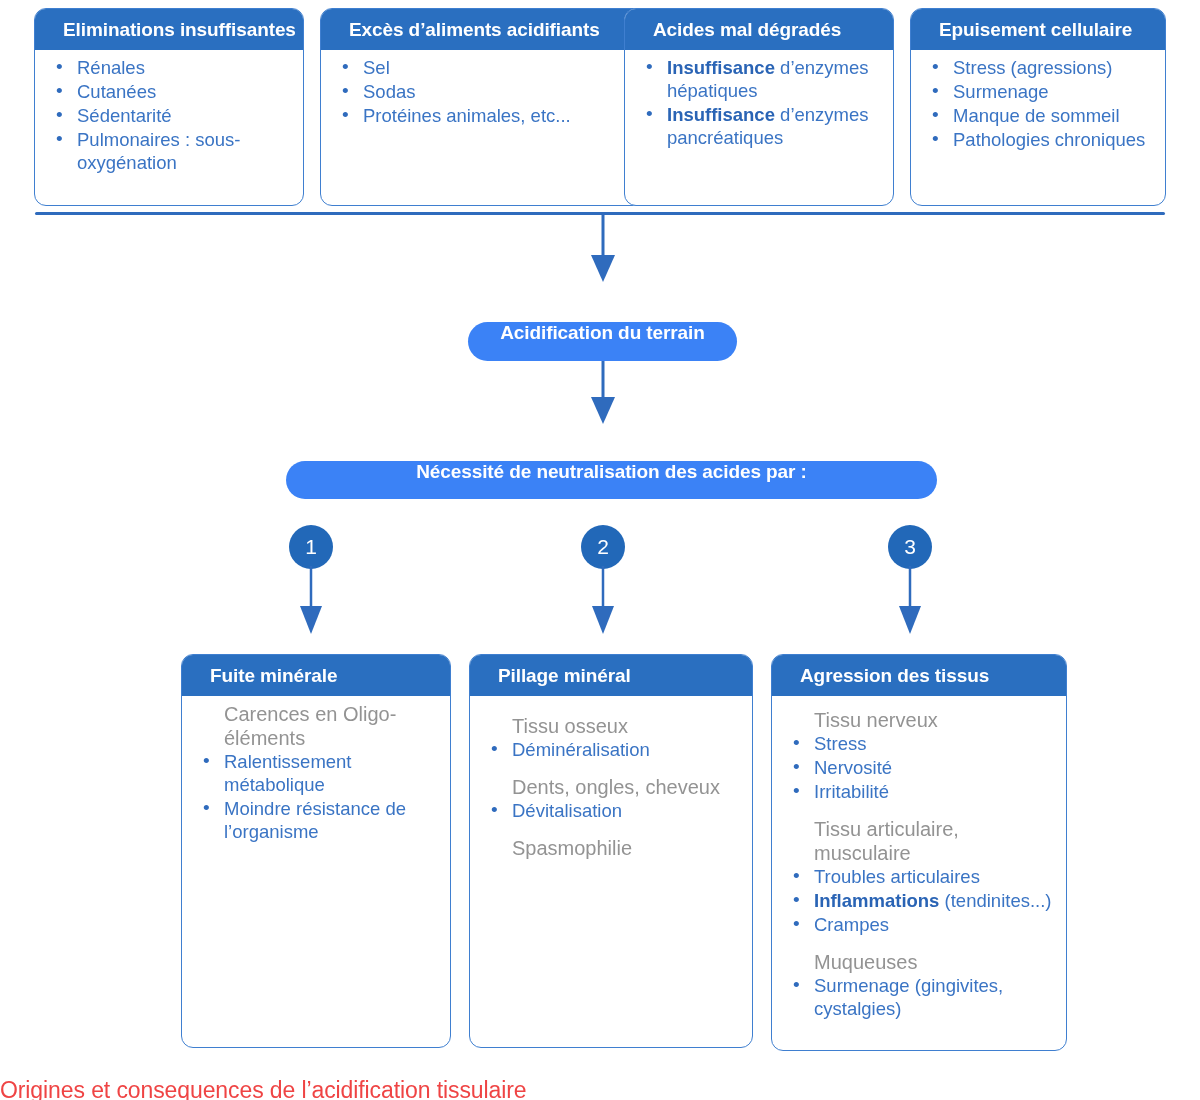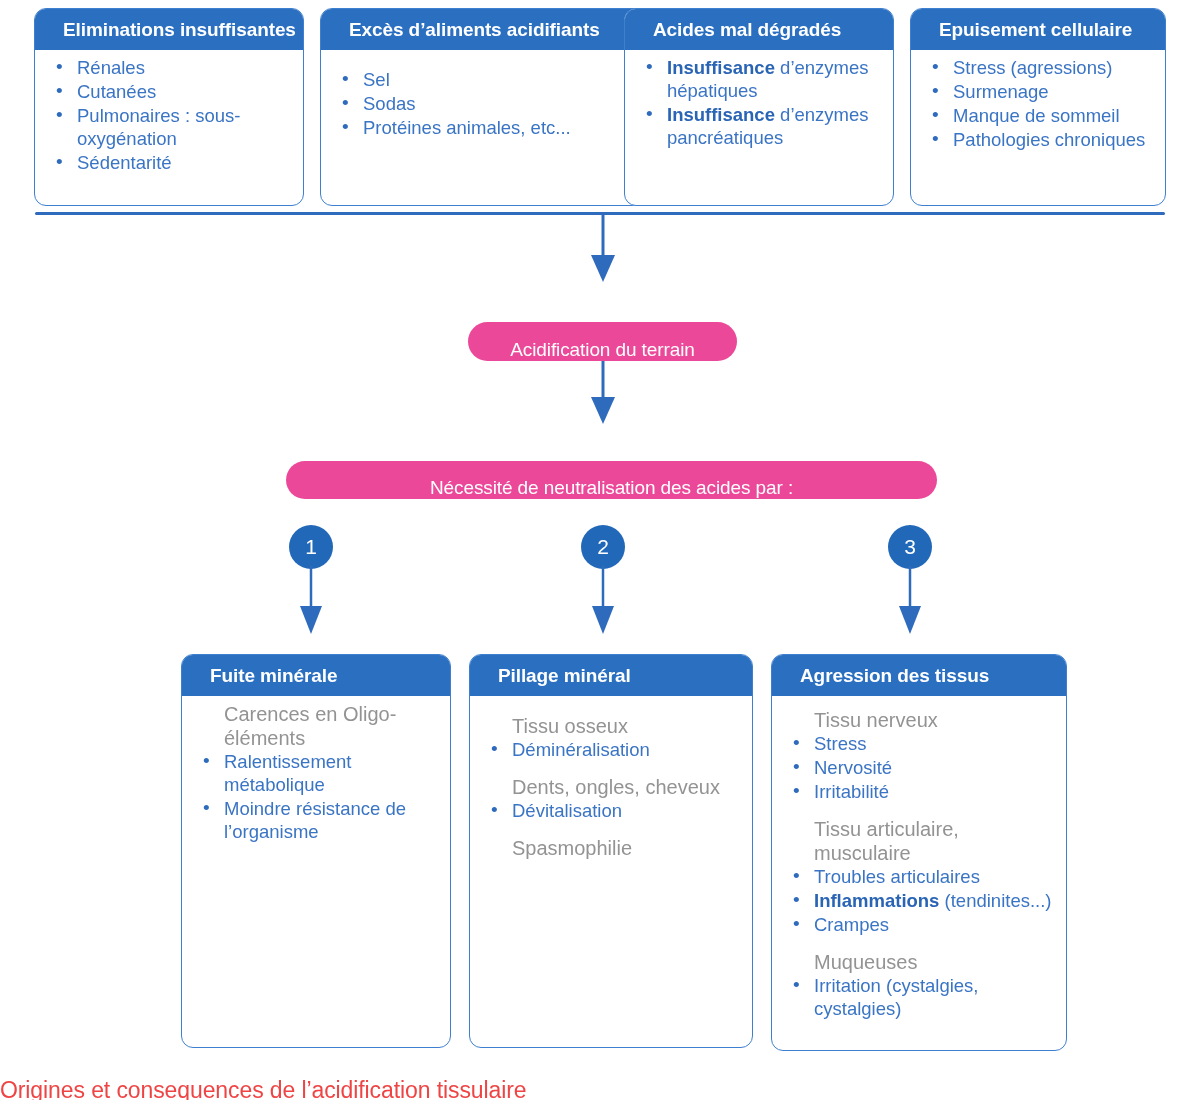--- a/index.html
+++ b/index.html
@@ -85,27 +85,27 @@
     border-radius: 2px;
   }
 
   
   .arrow { position: absolute; }
 
   
   .pill {
     position: absolute;
     box-sizing: border-box;
-    background: #ec4899;
+    background: #3b82f6;
     color: #ffffff;
     border-radius: 999px;
     font-size: 19px;
-    font-weight: normal;
+    font-weight: bold;
     display: flex;
-    align-items: flex-end;
+    align-items: flex-start;
     justify-content: center;
     letter-spacing: -0.1px;
     white-space: nowrap;
   }
 
   
   .numcircle {
     position: absolute;
     box-sizing: border-box;
     width: 44px;
@@ -132,29 +132,29 @@
 </style>
 </head>
 <body>
 
 <div class="card" style="left:34px; top:8px; width:270px; height:198px;">
   <div class="card-header">Eliminations insuffisantes</div>
   <div class="card-body">
     <ul class="blist">
       <li><span>Rénales</span></li>
       <li><span>Cutanées</span></li>
+      <li><span>Sédentarité</span></li>
       <li><span>Pulmonaires : sous-oxygénation</span></li>
-      <li><span>Sédentarité</span></li>
     </ul>
   </div>
 </div>
 
 <div class="card" style="left:320px; top:8px; width:339px; height:198px;">
   <div class="card-header">Excès d’aliments acidifiants</div>
-  <div class="card-body" style="padding-top:18px;">
+  <div class="card-body" style="padding-top:6px;">
     <ul class="blist">
       <li><span>Sel</span></li>
       <li><span>Sodas</span></li>
       <li><span>Protéines animales, etc...</span></li>
     </ul>
   </div>
 </div>
 
 <div class="card" style="left:624px; top:8px; width:270px; height:198px;">
   <div class="card-header">Acides mal dégradés</div>
@@ -271,19 +271,19 @@
       <div class="subhead">Tissu articulaire, musculaire</div>
       <ul class="blist">
         <li><span>Troubles articulaires</span></li>
         <li><b>Inflammations</b><span> (tendinites...)</span></li>
         <li><span>Crampes</span></li>
       </ul>
     </div>
     <div class="grp">
       <div class="subhead">Muqueuses</div>
       <ul class="blist">
-        <li><span>Irritation (cystalgies, cystalgies)</span></li>
+        <li><span>Surmenage (gingivites, cystalgies)</span></li>
       </ul>
     </div>
   </div>
 </div>
 
 <div class="caption" style="top:1064px;">Origines et consequences de l’acidification tissulaire</div>
 
 </body></html>

